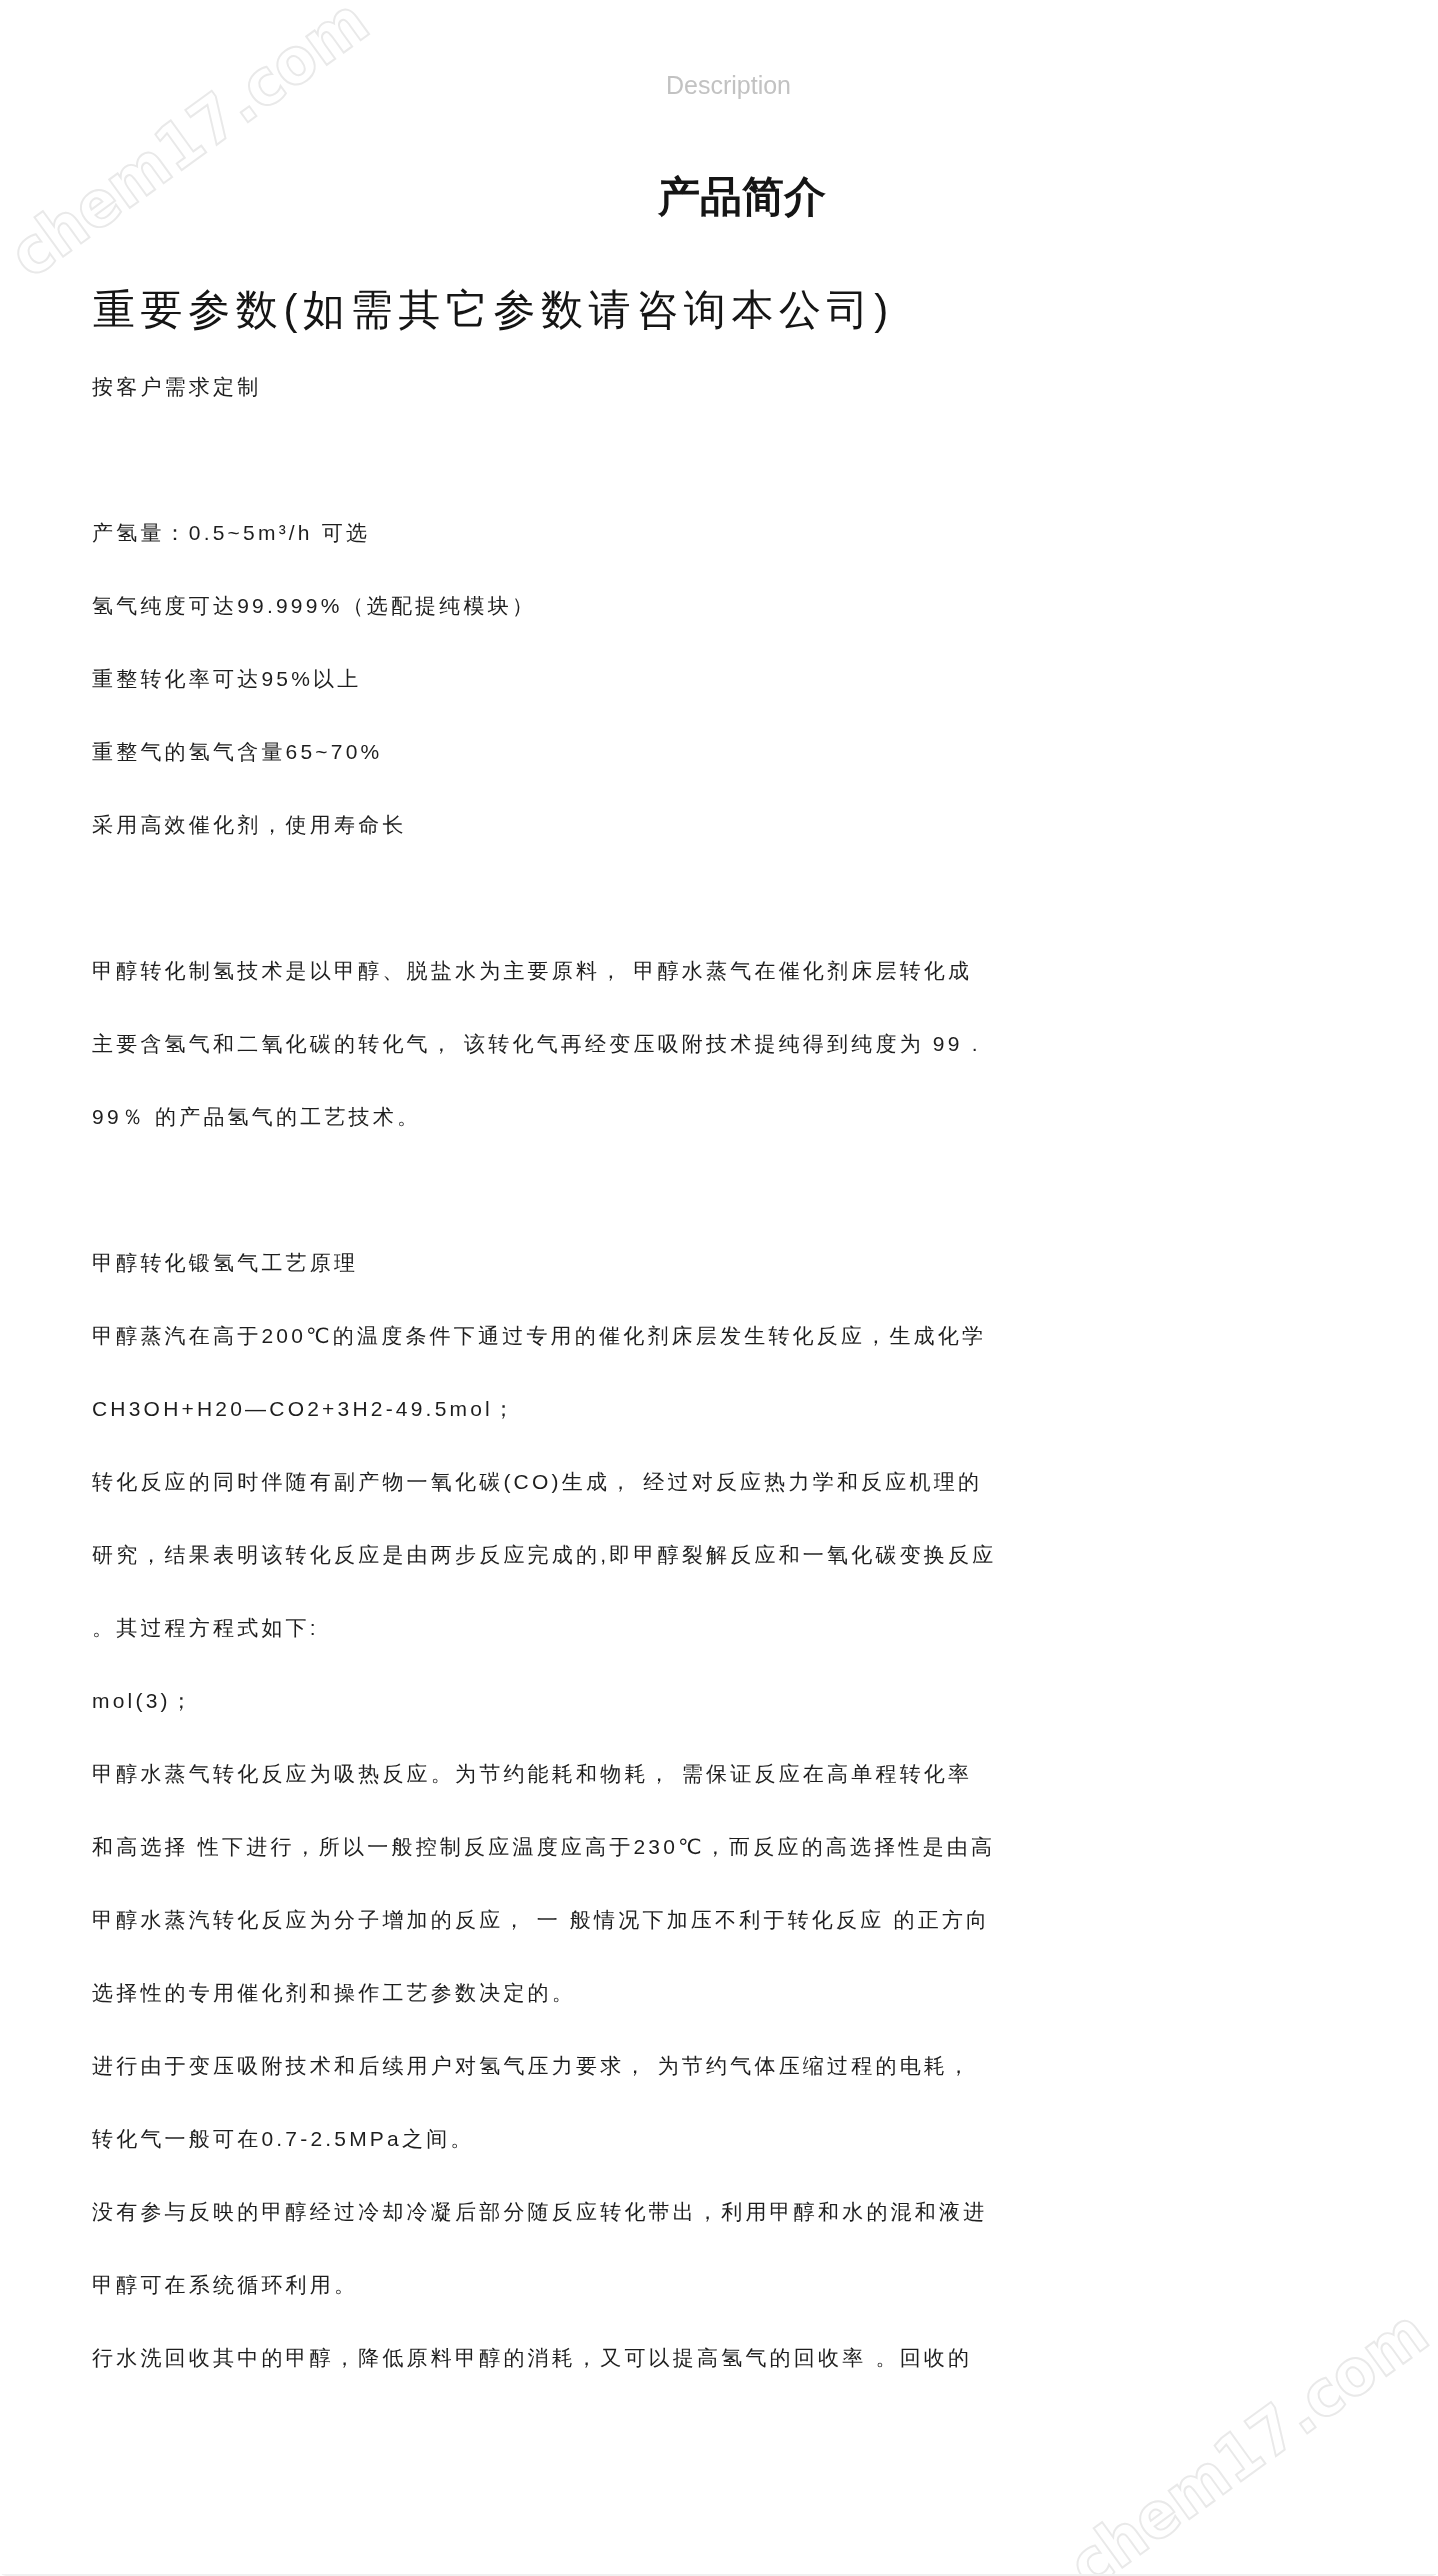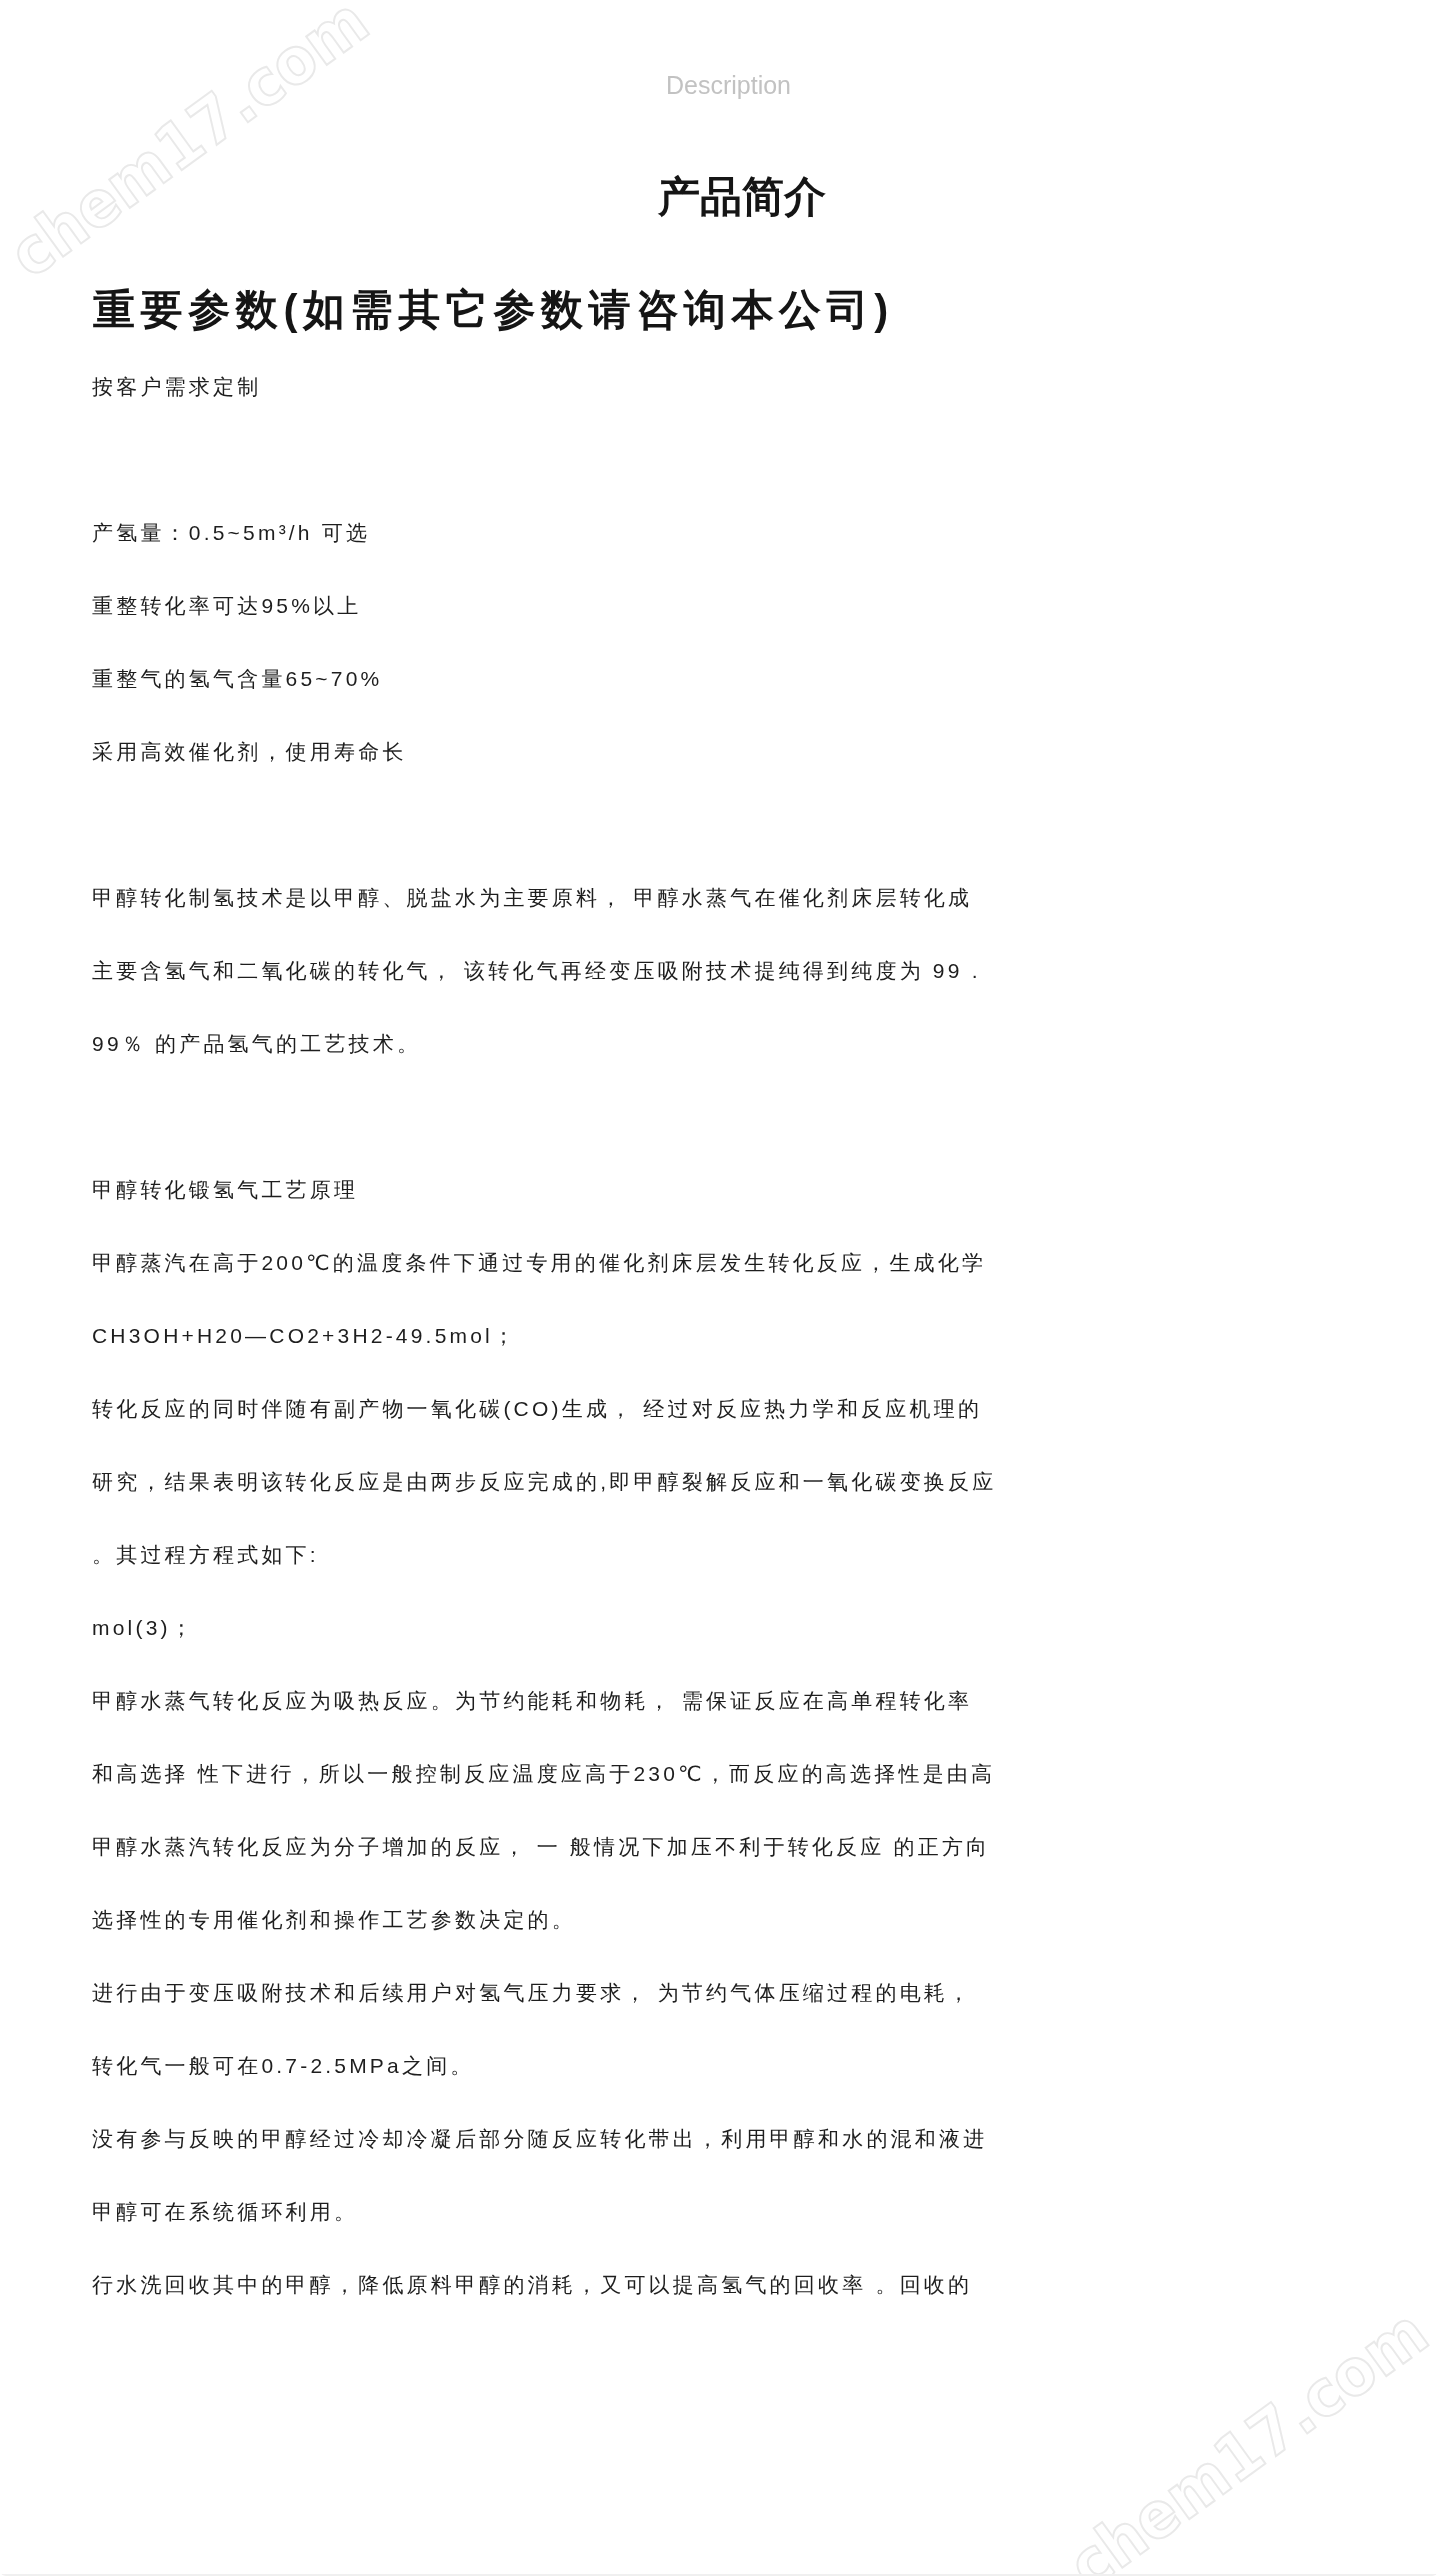--- a/index.html
+++ b/index.html
@@ -56,21 +56,21 @@
       font-weight: bold;
       color: #151515;
       z-index: 1;
     }
     .heading {
       position: absolute;
       top: 282px;
       left: 93px;
       font-size: 42px;
       line-height: 56px;
-      font-weight: bold;
+      font-weight: normal;
       letter-spacing: 5.6px;
       white-space: pre;
       color: #151515;
       z-index: 1;
     }
     .body-text {
       position: absolute;
       top: 350px;
       left: 92px;
       font-size: 21px;
@@ -109,20 +109,21 @@
 
   <div class="heading">重要参数(如需其它参数请咨询本公司)</div>
 
   <div class="body-text">
 
     <div class="line">按客户需求定制</div>
     <div class="line"></div>
 
     <div>
       <div class="line">产氢量：0.5~5m³/h 可选</div>
+      <div class="line">氢气纯度可达99.999%（选配提纯模块）</div>
       <div class="line">重整转化率可达95%以上</div>
       <div class="line">重整气的氢气含量65~70%</div>
       <div class="line">采用高效催化剂，使用寿命长</div>
     </div>
     <div class="line"></div>
 
     <div>
       <div class="line">甲醇转化制氢技术是以甲醇、脱盐水为主要原料， 甲醇水蒸气在催化剂床层转化成</div>
       <div class="line">主要含氢气和二氧化碳的转化气， 该转化气再经变压吸附技术提纯得到纯度为 99 .</div>
       <div class="line">99％ 的产品氢气的工艺技术。</div>

